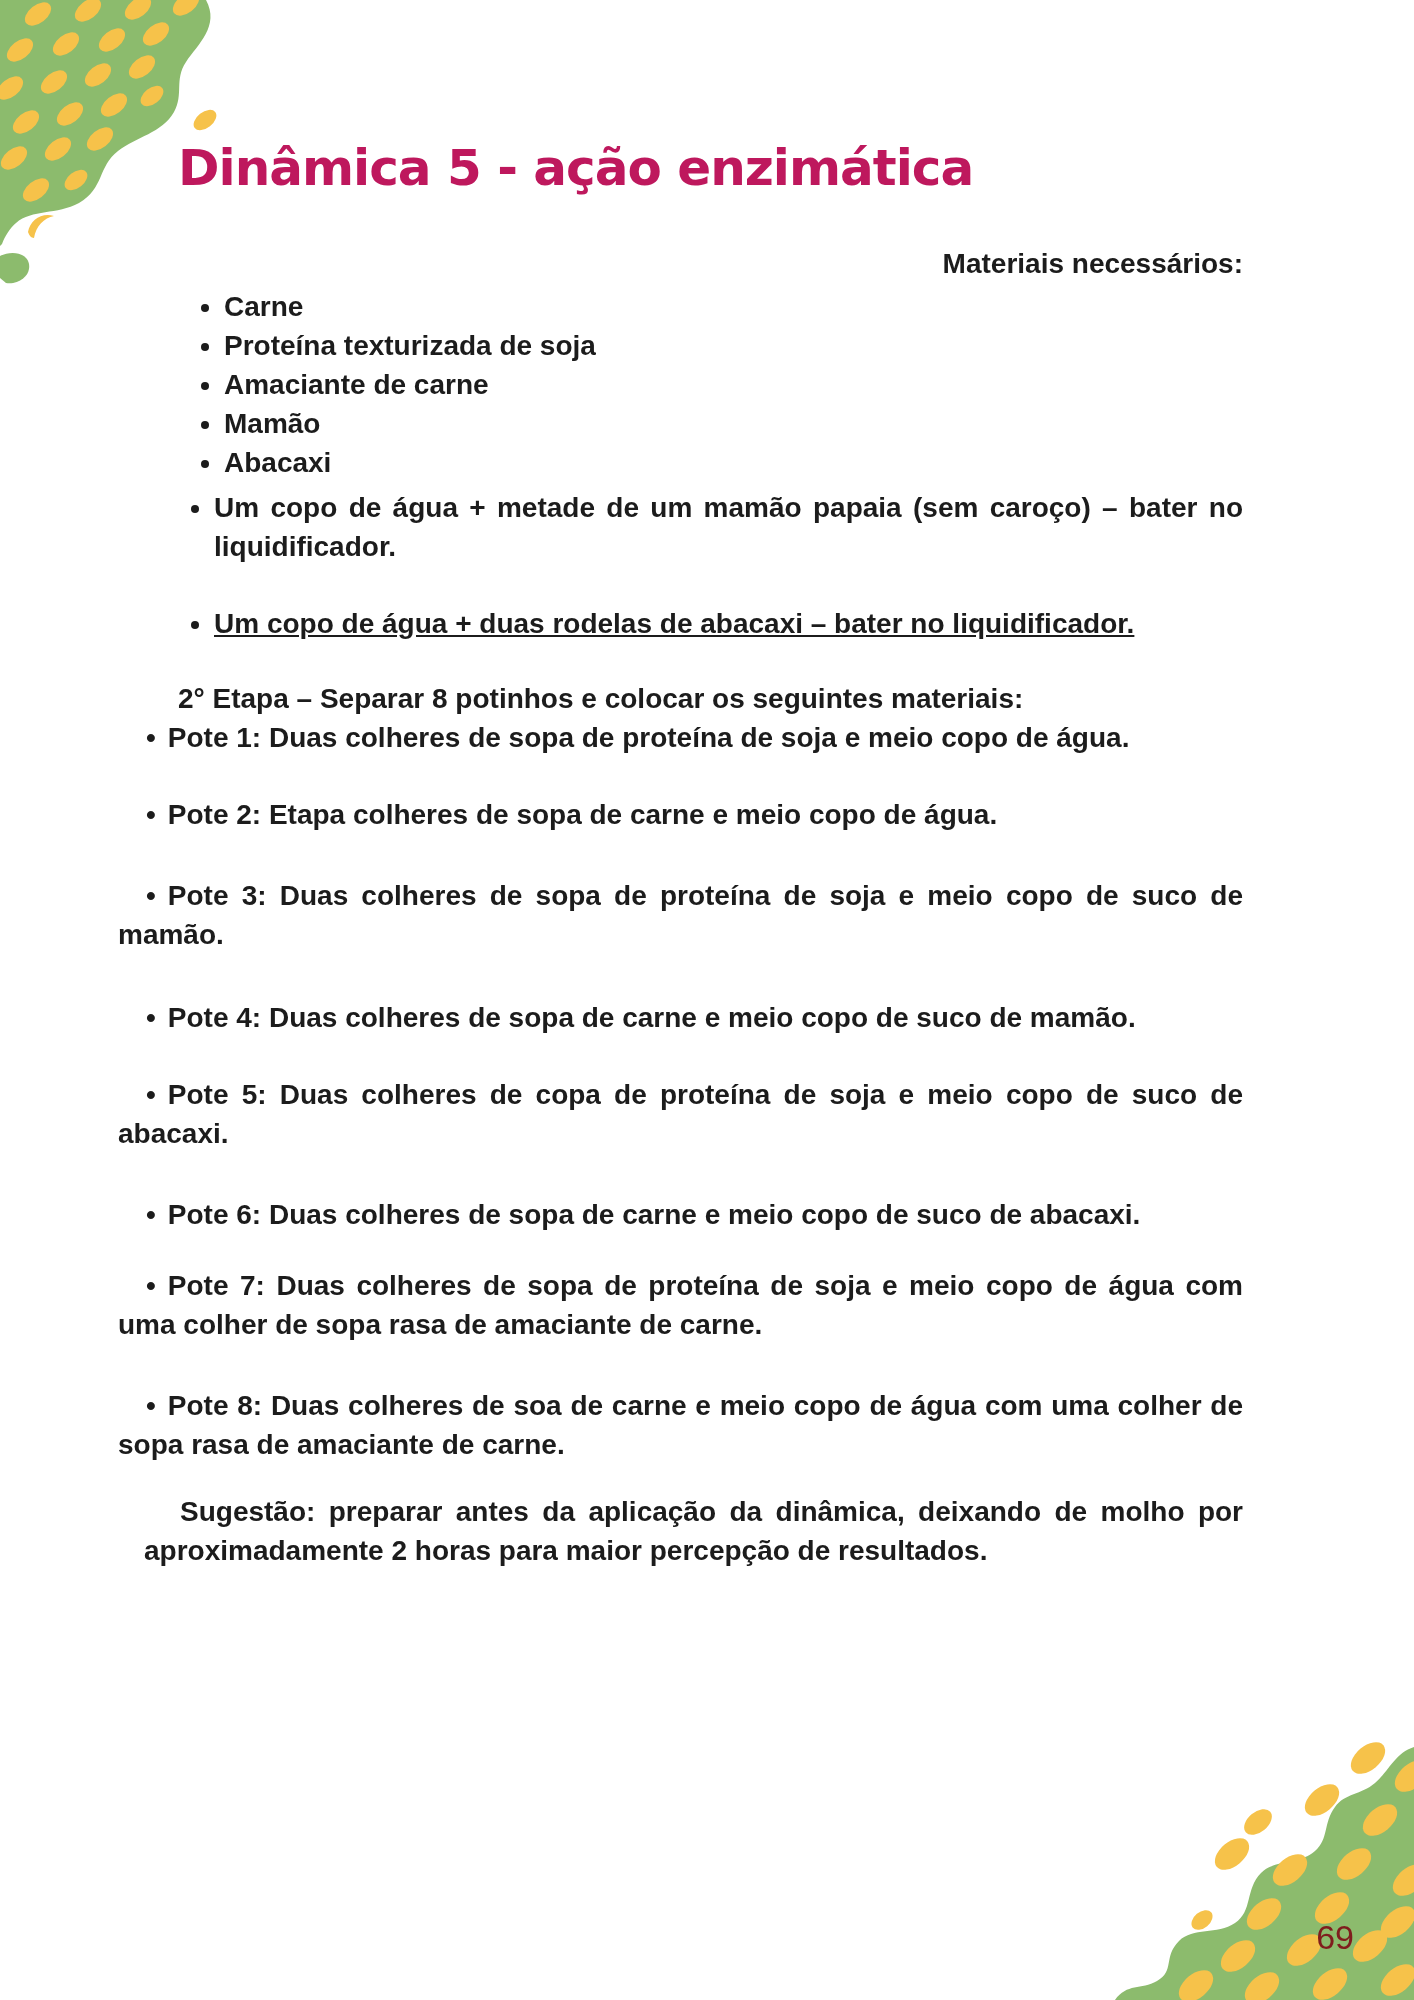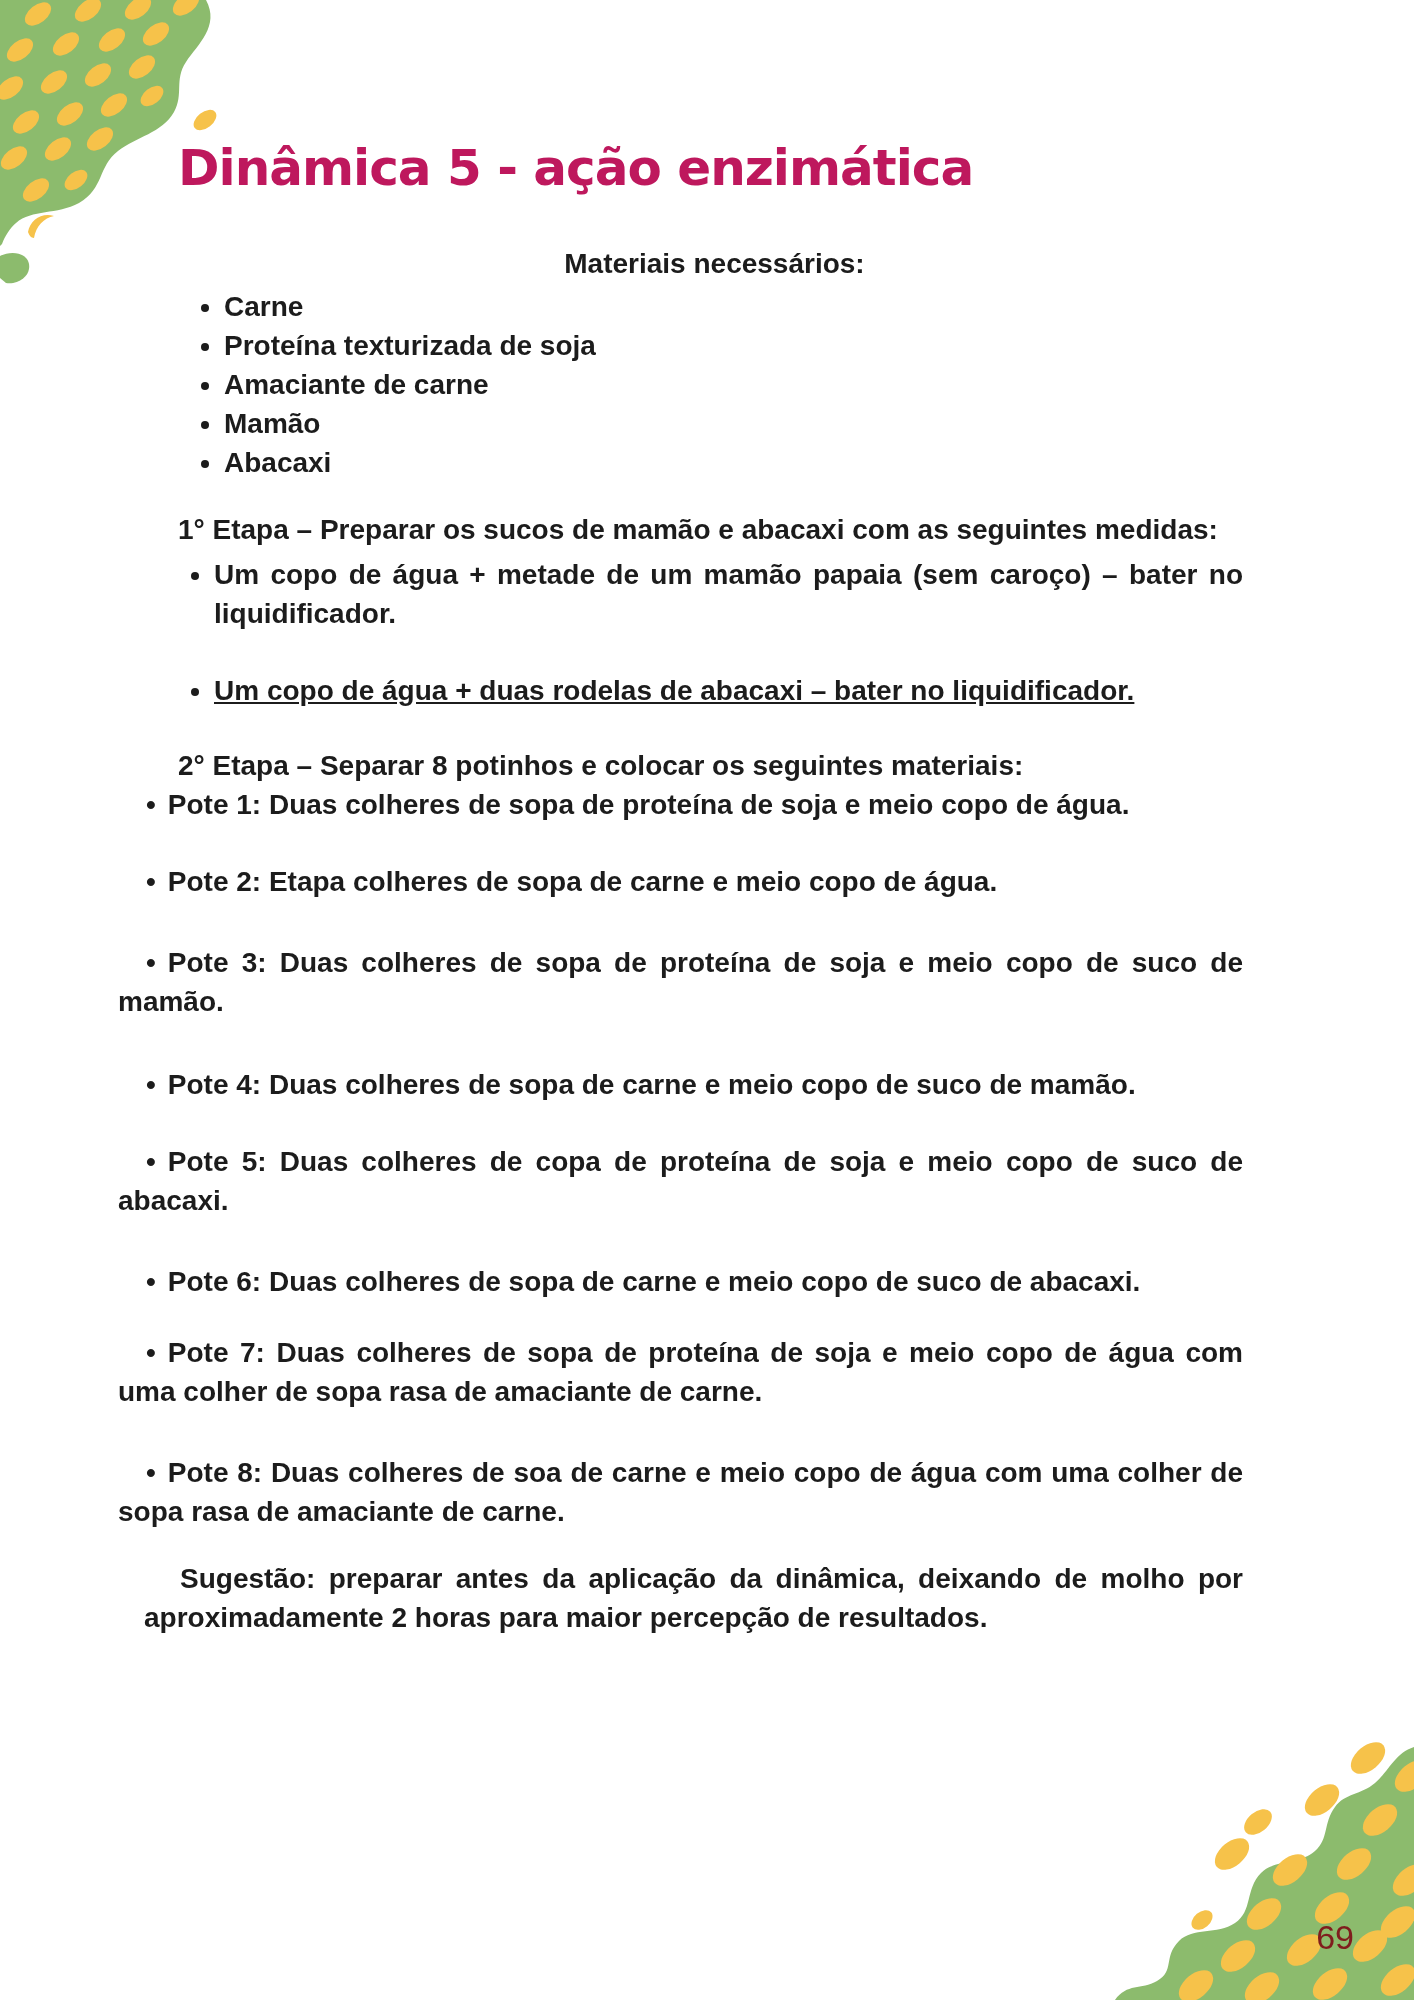--- a/index.html
+++ b/index.html
@@ -32,21 +32,21 @@
     line-height:60px;
     letter-spacing:-1px;
     color:#be185d;
     font-weight:bold;
     white-space:nowrap;
     text-align:left;
   }
   .mat-heading{
     margin:46px 0 0 0;
     text-indent:68px;
-    text-align:center;
+    text-align:right;
   }
   ul.materials{
     margin:4px;padding:0 0 0 102px;
     list-style:disc outside;
   }
   ul.materials li{line-height:39px;text-align:left;}
   p.etapa-heading{
     margin:0;
     text-indent:60px;
   }
@@ -155,21 +155,20 @@
   <p class="mat-heading">Materiais necessários:</p>
 
   <ul class="materials">
     <li>Carne</li>
     <li>Proteína texturizada de soja</li>
     <li>Amaciante de carne</li>
     <li>Mamão</li>
     <li>Abacaxi</li>
   </ul>
 
-  <p class="etapa-heading etapa1-heading">1° Etapa – Preparar os sucos de mamão e abacaxi com as seguintes medidas:</p>
 
   <ul class="etapa1">
     <li>Um copo de água + metade de um mamão papaia (sem caroço) – bater no liquidificador.</li>
     <li>Um copo de água + duas rodelas de abacaxi – bater no liquidificador.</li>
   </ul>
 
   <p class="etapa-heading etapa2-heading">2° Etapa – Separar 8 potinhos e colocar os seguintes materiais:</p>
 
   <p class="pote"><span class="marker">•</span><span>Pote 1: Duas colheres de sopa de proteína de soja e meio copo de água.</span></p>
 

